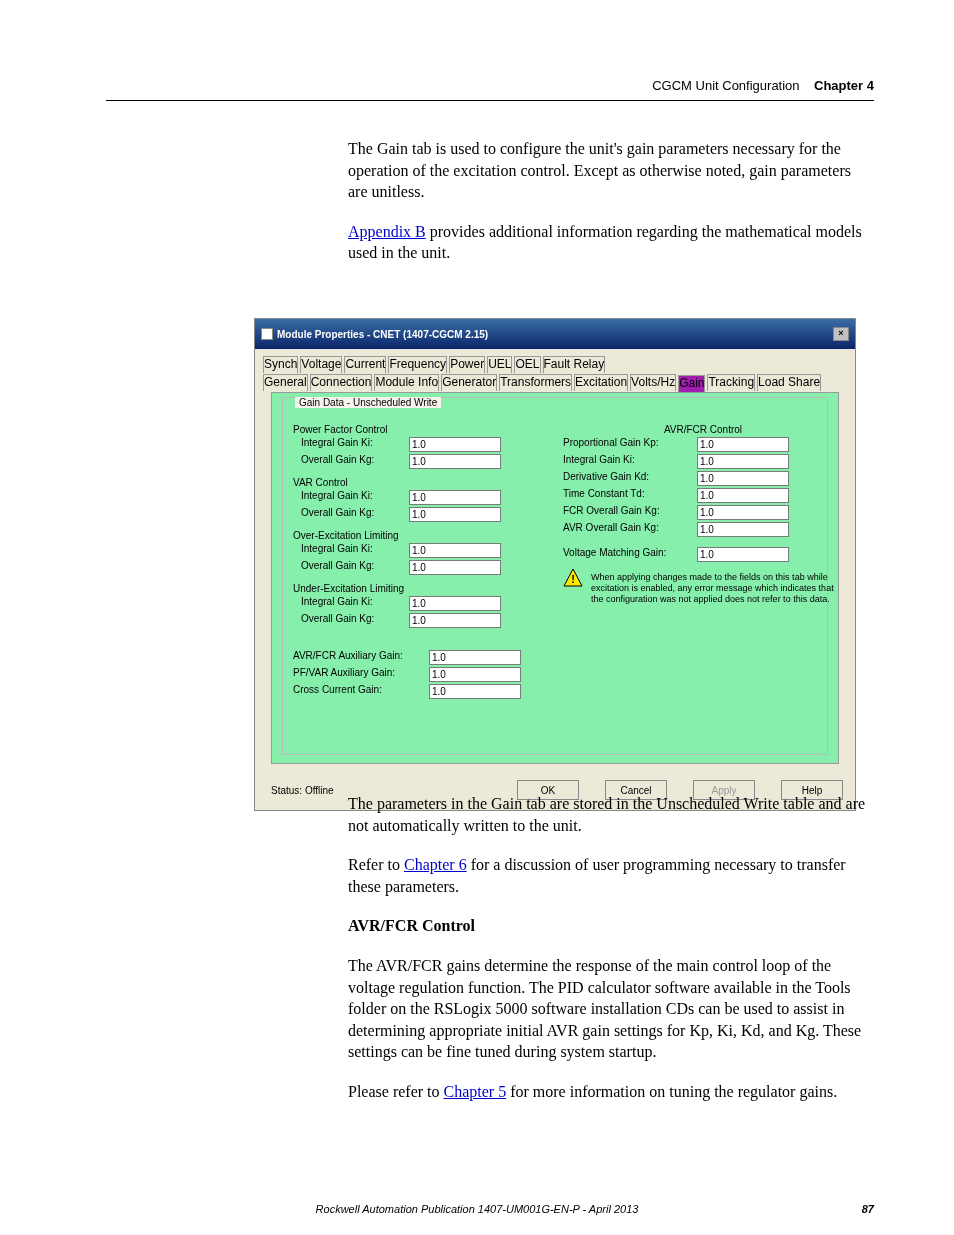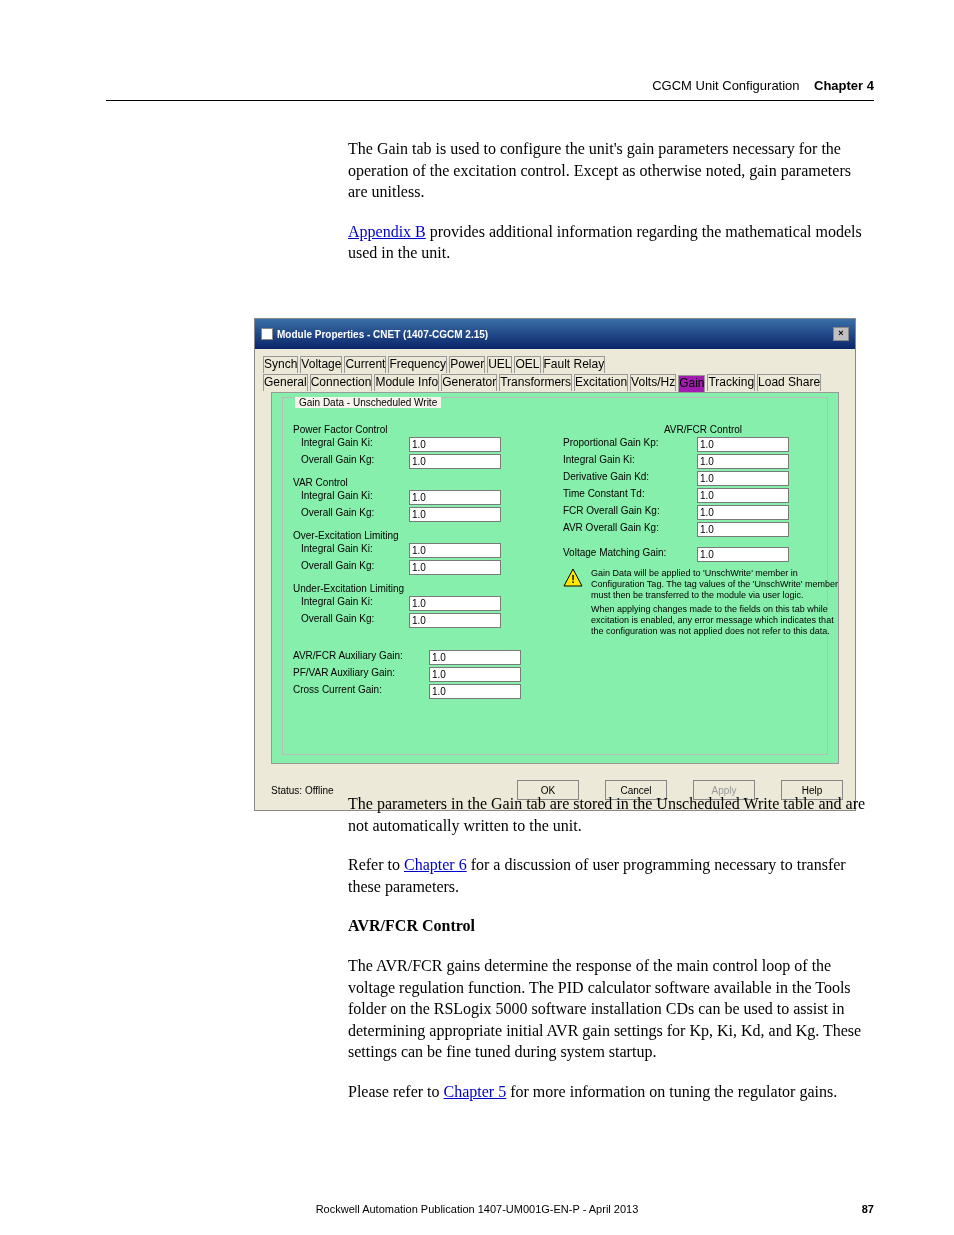--- a/index.html
+++ b/index.html
@@ -180,20 +180,21 @@
     right:80px;
     top: 793px;
   }
   .footer {
     position:absolute;
     bottom: 20px;
     left:0; right:0;
     font-family: Arial, Helvetica, sans-serif;
     font-size: 11px;
     color:#000;
+    font-style:italic;
   }
   .footer .pub { text-align:center; }
   .footer .pg { position:absolute; right:80px; bottom:0; font-weight:bold; }
 </style>
 </head>
 <body>
 
 <div class="header">
   <span>CGCM Unit Configuration</span>&nbsp;&nbsp;&nbsp;&nbsp;<span class="bold">Chapter 4</span>
 </div>
@@ -328,21 +329,20 @@
             </div>
 
           <div class="warn">
             <div class="icon">
               <svg width="20" height="20" viewBox="0 0 20 20">
                   <polygon points="10,1 19,18 1,18" fill="#ffea00" stroke="#000" stroke-width="1"></polygon>
                   <text x="10" y="15" text-anchor="middle" font-size="11" font-family="Arial" font-weight="bold">!</text>
                 </svg>
             </div>
             <div>
-              <div>Gain Data will be applied to 'UnschWrite' member in Configuration Tag. The tag values of the 'UnschWrite' member must then be transferred to the module via user logic.</div>
               <div style="margin-top:4px">When applying changes made to the fields on this tab while excitation is enabled, any error message which indicates that the configuration was not applied does not refer to this data.</div>
             </div>
           </div>
         </div>
       </div>
     </div>
   </div>
 
   <div class="btnbar">
     <div class="status">Status:  Offline</div>

